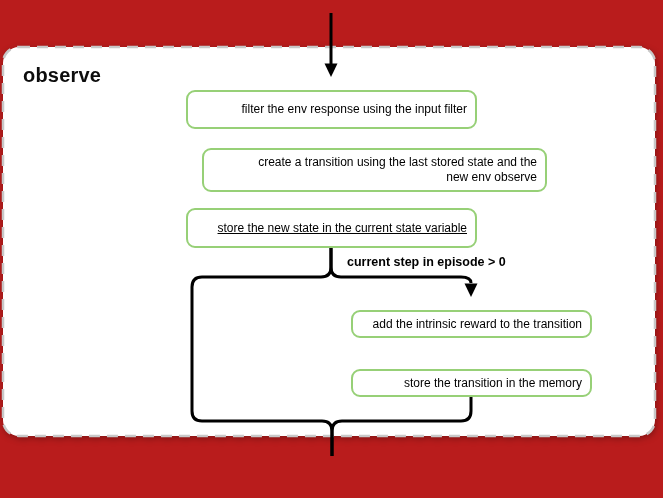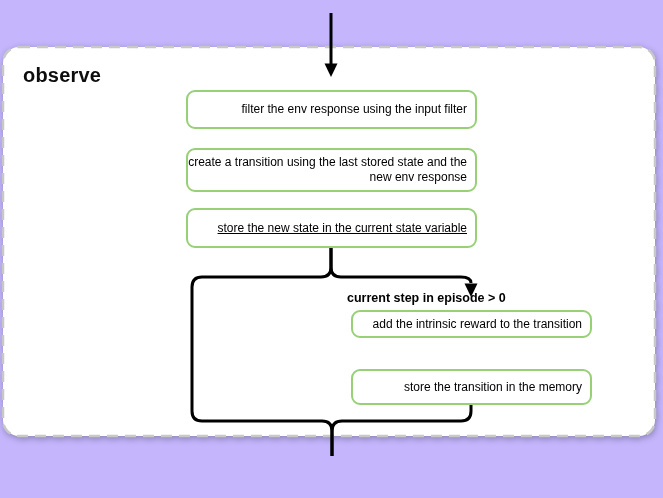--- a/index.html
+++ b/index.html
@@ -6,21 +6,21 @@
     margin: 0;
     padding: 0;
     background: #ffffff;
     font-family: "Liberation Sans", "DejaVu Sans", sans-serif;
   }
   #page {
     position: relative;
     width: 663px;
     height: 498px;
     overflow: hidden;
-    background: #c4b5fd;
+    background: #b91c1c;
   }
   #flow-svg {
     position: absolute;
     left: 0;
     top: 0;
     width: 663px;
     height: 498px;
   }
   .diagram-title {
     position: absolute;
@@ -50,21 +50,20 @@
   }
   .node span { display: block; white-space: nowrap; }
   .condition-label {
     position: absolute;
     left: 347px;
     top: 255px;
     font-size: 12.5px;
     font-weight: bold;
     color: #000000;
     white-space: nowrap;
-    margin-top: 36px;
   }
   .flow-line {
     fill: none;
     stroke: #000000;
     stroke-width: 3;
   }
   .arrow-head {
     fill: #000000;
     stroke: none;
   }
@@ -95,32 +94,32 @@
 
     <path class="flow-line" d="M 471 397 L 471 411 Q 471 421 461 421 L 342 421 Q 332 421 332 431 L 332 456"></path>
   </svg>
 
   <div class="diagram-title">observe</div>
 
   <div class="node" style="left:186px; top:78px; width:291px; height:39px;">
     <span>filter the env response using the input filter</span>
   </div>
 
-  <div class="node" style="left:186px; top:136px; width:291px; height:44px;">
+  <div class="node" style="left:202px; top:136px; width:345px; height:44px;">
     <span>create a transition using the last stored state and the</span>
-    <span>new env response</span>
+    <span>new env observe</span>
   </div>
 
   <div class="node" style="left:186px; top:196px; width:291px; height:40px;text-decoration:underline;">
     <span>store the new state in the current state variable</span>
   </div>
 
   <div class="condition-label">current step in episode &gt; 0</div>
 
   <div class="node" style="left:351px; top:298px; width:241px; height:28px;">
     <span>add the intrinsic reward to the transition</span>
   </div>
 
-  <div class="node" style="left:351px; top:357px; width:241px; height:36px;">
+  <div class="node" style="left:351px; top:357px; width:241px; height:28px;">
     <span>store the transition in the memory</span>
   </div>
 
 </div>
 
 </body></html>

